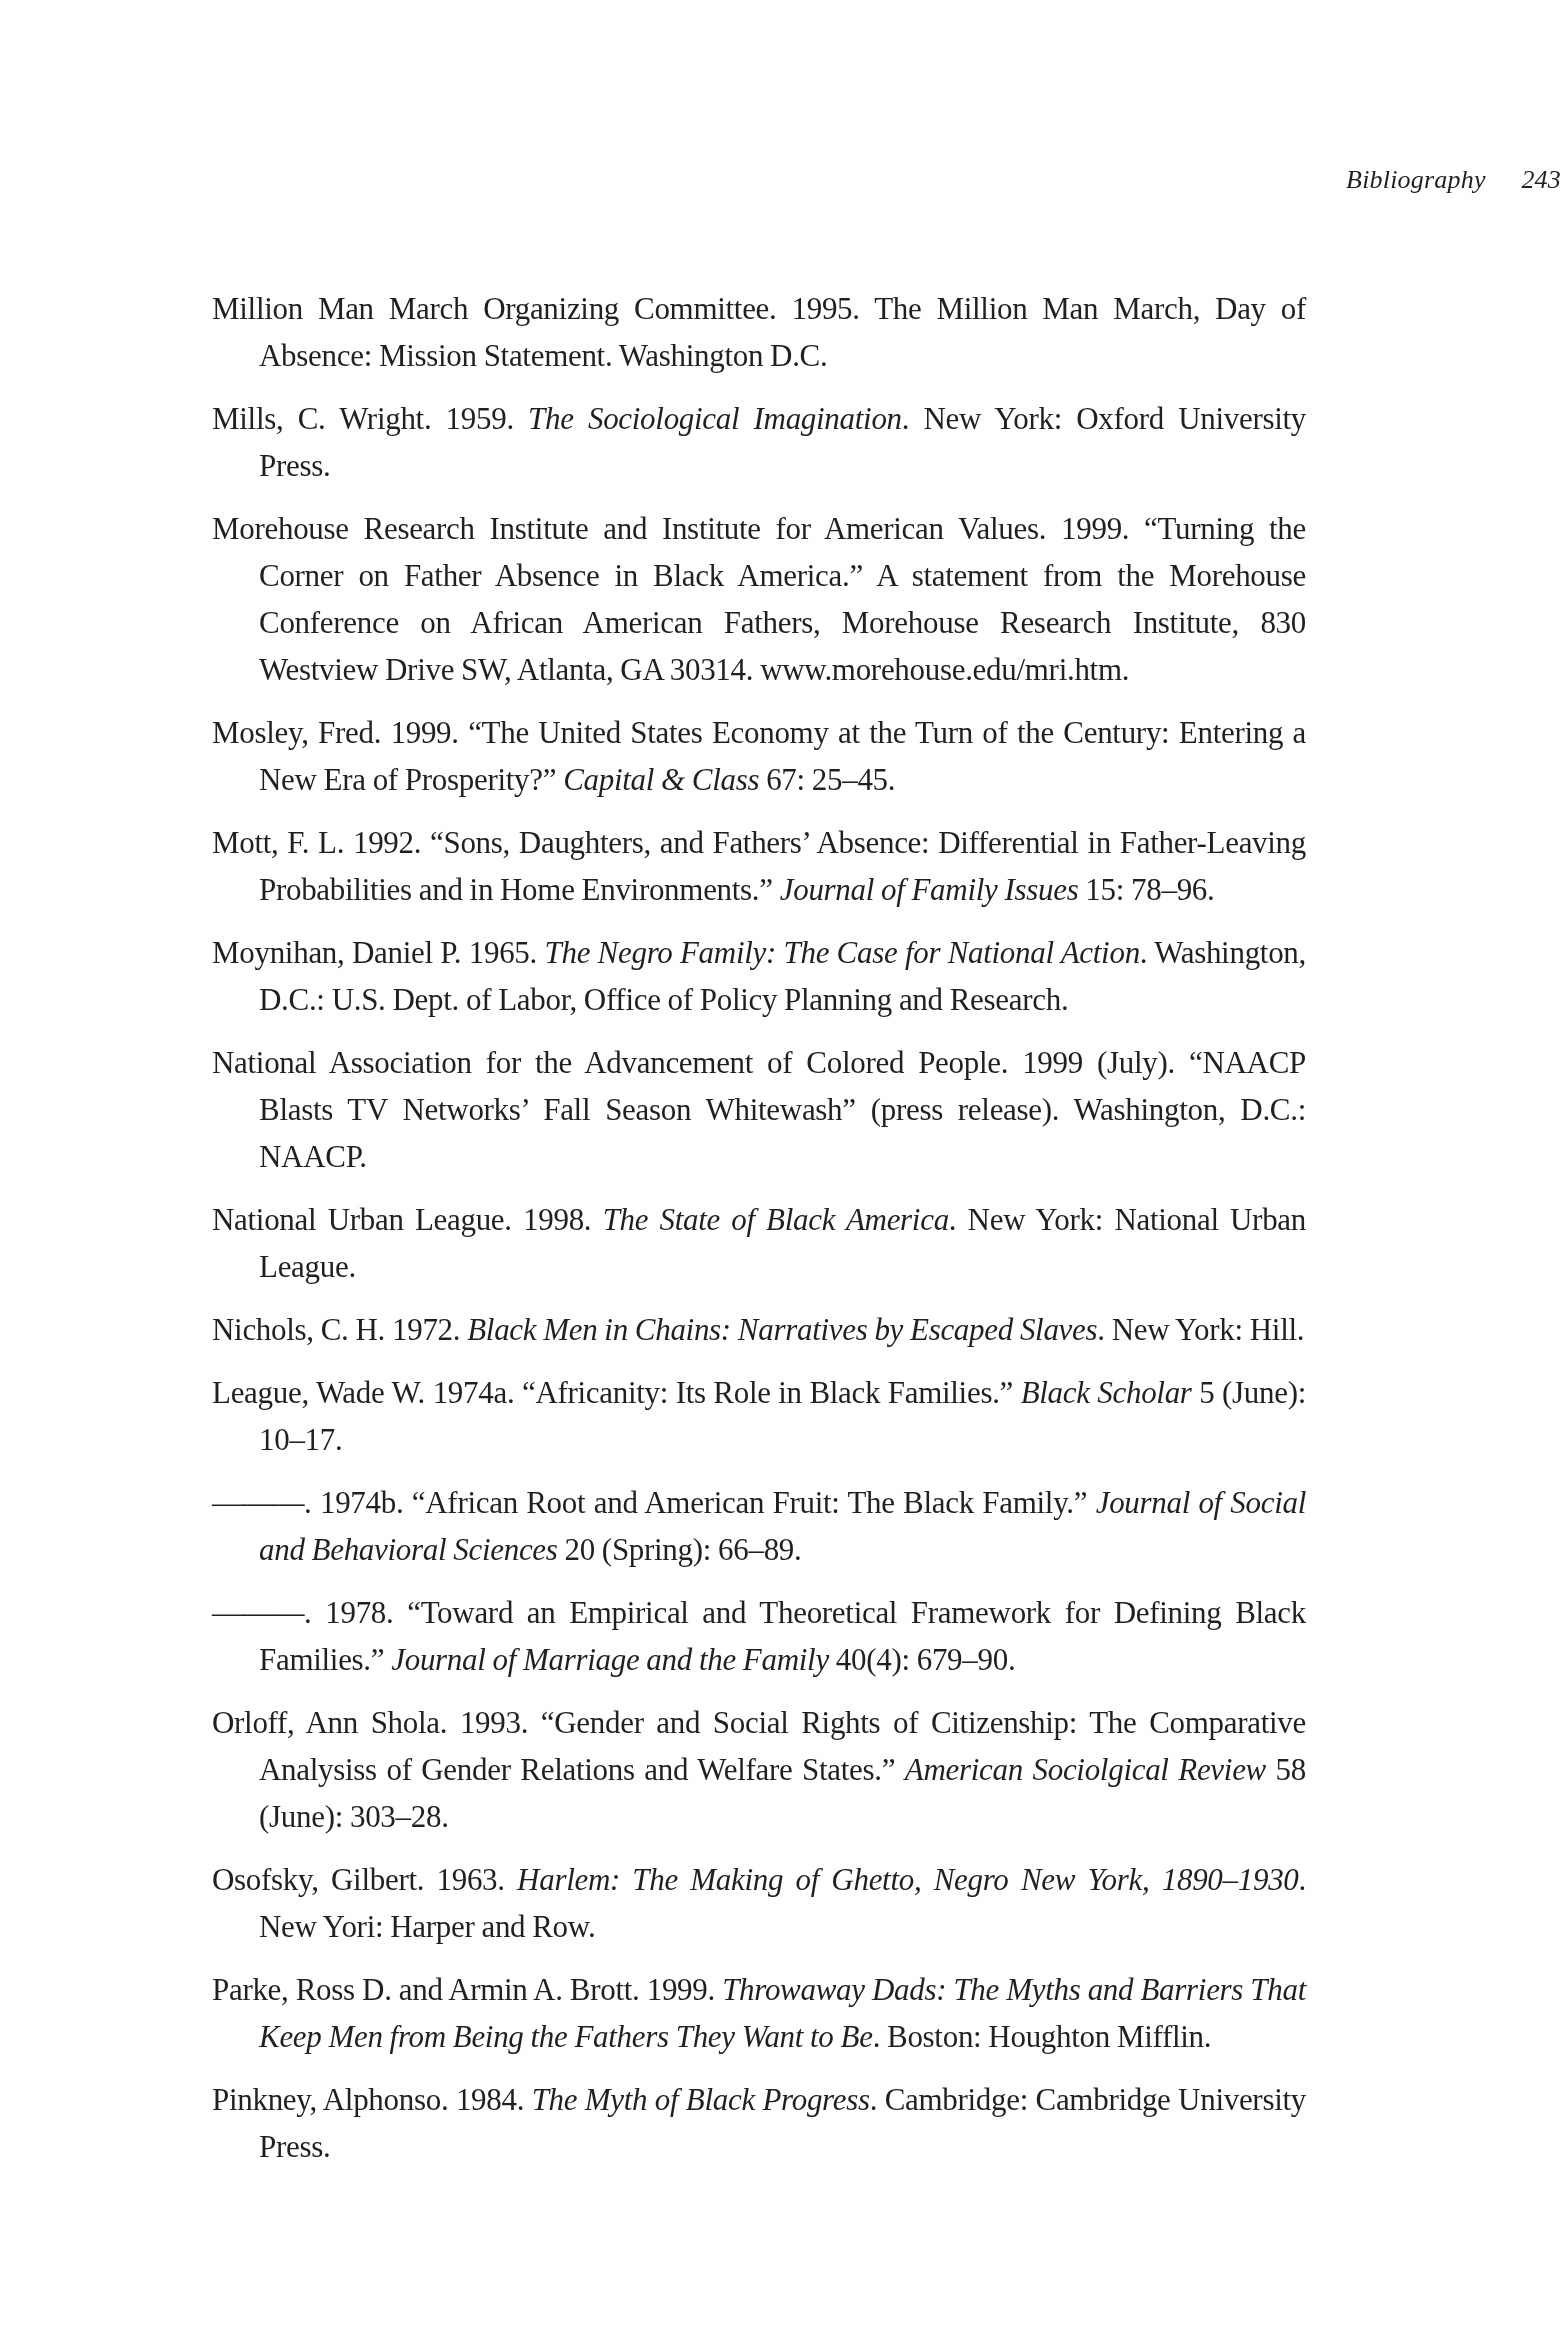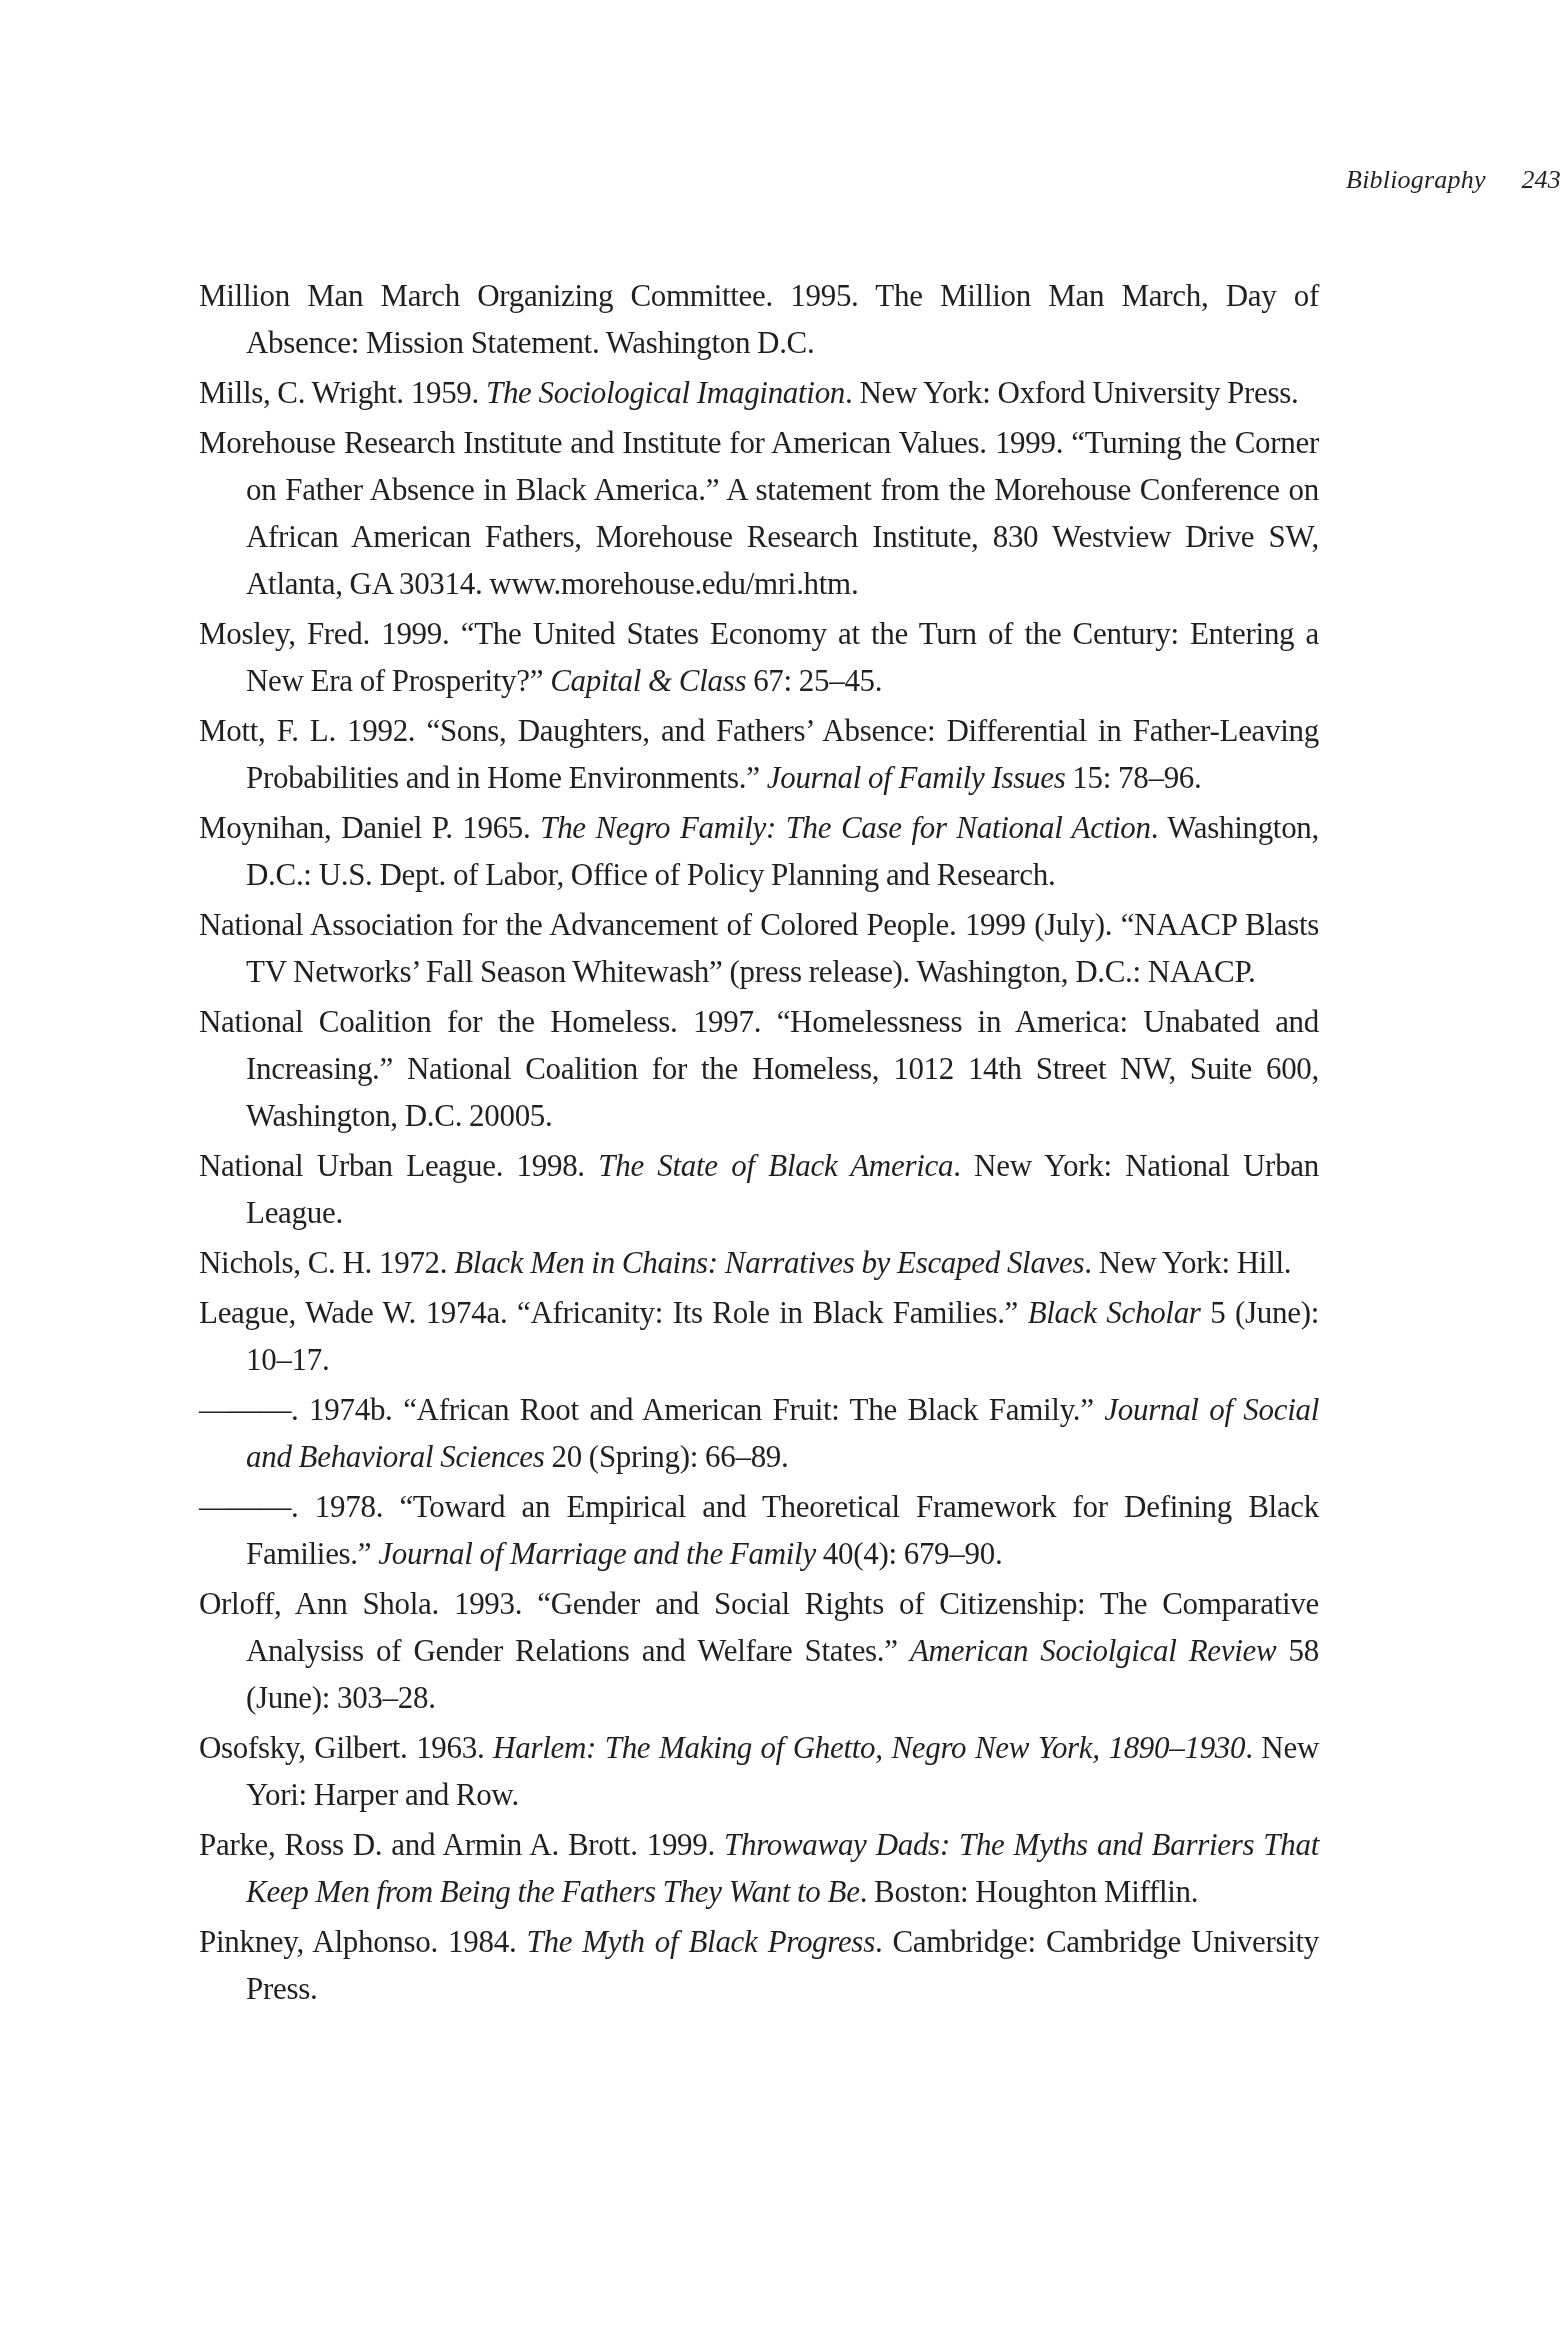--- a/index.html
+++ b/index.html
@@ -27,21 +27,21 @@
     letter-spacing: 0.2px;
   }
   .running-head .title { margin-right: 29px; }
   .bib {
     position: absolute;
     top: 269px;
     left: 196px;
     width: 1126px;
   }
   .entry {
-    margin: 3px;
+    margin: 16px;
     padding-left: 47px;
     text-indent: -47px;
     font-size: 31px;
     line-height: 47px;
     text-align: justify;
     letter-spacing: -0.3px;
     word-spacing: -0.5px;
     hyphens: manual;
   }
   .entry i { font-style: italic; }
@@ -55,21 +55,20 @@
 </div>
 
 <div class="bib">
   <p class="entry"><span>Million Man March Organizing Committee. 1995. </span><span>The Million Man March, Day of Absence: Mission Statement. Washington D.C.</span><i></i><span></span></p>
   <p class="entry"><span>Mills, C. Wright. 1959. </span><span></span><i>The Sociological Imagination</i><span>. New York: Oxford University Press.</span></p>
   <p class="entry"><span>Morehouse Research Institute and Institute for American Values. 1999. </span><span>“Turning the Corner on Father Absence in Black America.” A statement from the Morehouse Conference on African American Fathers, Morehouse Research Institute, 830 Westview Drive SW, Atlanta, GA 30314. www.morehouse.edu/mri.htm.</span><i></i><span></span></p>
   <p class="entry"><span>Mosley, Fred. 1999. </span><span>“The United States Economy at the Turn of the Century: Enter­ing a New Era of Prosperity?” </span><i>Capital &amp; Class</i><span> 67: 25–45.</span></p>
   <p class="entry"><span>Mott, F. L. 1992. </span><span>“Sons, Daughters, and Fathers’ Absence: Differential in Father-Leav­ing Probabilities and in Home Environments.” </span><i>Journal of Family Issues</i><span> 15: 78–96.</span></p>
   <p class="entry"><span>Moynihan, Daniel P. 1965. </span><span></span><i>The Negro Family: The Case for National Action</i><span>. Wash­ington, D.C.: U.S. Dept. of Labor, Office of Policy Planning and Research.</span></p>
   <p class="entry"><span>National Association for the Advancement of Colored People. 1999 (July). </span><span>“NAACP Blasts TV Networks’ Fall Season Whitewash” (press release). Washington, D.C.: NAACP.</span><i></i><span></span></p>
-  <p class="entry"><span>National Coalition for the Homeless. 1997. </span><span>“Homelessness in America: Unabated and Increasing.” National Coalition for the Homeless, 1012 14th Street NW, Suite 600, Washington, D.C. 20005.</span><i></i><span></span></p>
   <p class="entry"><span>National Urban League. 1998. </span><span></span><i>The State of Black America</i><span>. New York: National Urban League.</span></p>
   <p class="entry"><span>Nichols, C. H. 1972. </span><span></span><i>Black Men in Chains: Narratives by Escaped Slaves</i><span>. New York: Hill.</span></p>
   <p class="entry"><span>League, Wade W. 1974a. </span><span>“Africanity: Its Role in Black Families.” </span><i>Black Scholar</i><span> 5 (June): 10–17.</span></p>
   <p class="entry"><span>———. 1974b. </span><span>“African Root and American Fruit: The Black Family.” </span><i>Journal of Social and Behavioral Sciences</i><span> 20 (Spring): 66–89.</span></p>
   <p class="entry"><span>———. 1978. </span><span>“Toward an Empirical and Theoretical Framework for Defining Black Families.” </span><i>Journal of Marriage and the Family</i><span> 40(4): 679–90.</span></p>
   <p class="entry"><span>Orloff, Ann Shola. 1993. </span><span>“Gender and Social Rights of Citizenship: The Comparative Analysiss of Gender Relations and Welfare States.” </span><i>American Sociolgical Review</i><span> 58 (June): 303–28.</span></p>
   <p class="entry"><span>Osofsky, Gilbert. 1963. </span><span></span><i>Harlem: The Making of Ghetto, Negro New York, 1890–1930</i><span>. New Yori: Harper and Row.</span></p>
   <p class="entry"><span>Parke, Ross D. and Armin A. Brott. 1999. </span><span></span><i>Throwaway Dads: The Myths and Barriers That Keep Men from Being the Fathers They Want to Be</i><span>. Boston: Houghton Mifflin.</span></p>
   <p class="entry"><span>Pinkney, Alphonso. 1984. </span><span></span><i>The Myth of Black Progress</i><span>. Cambridge: Cambridge Uni­versity Press.</span></p>
 </div>

